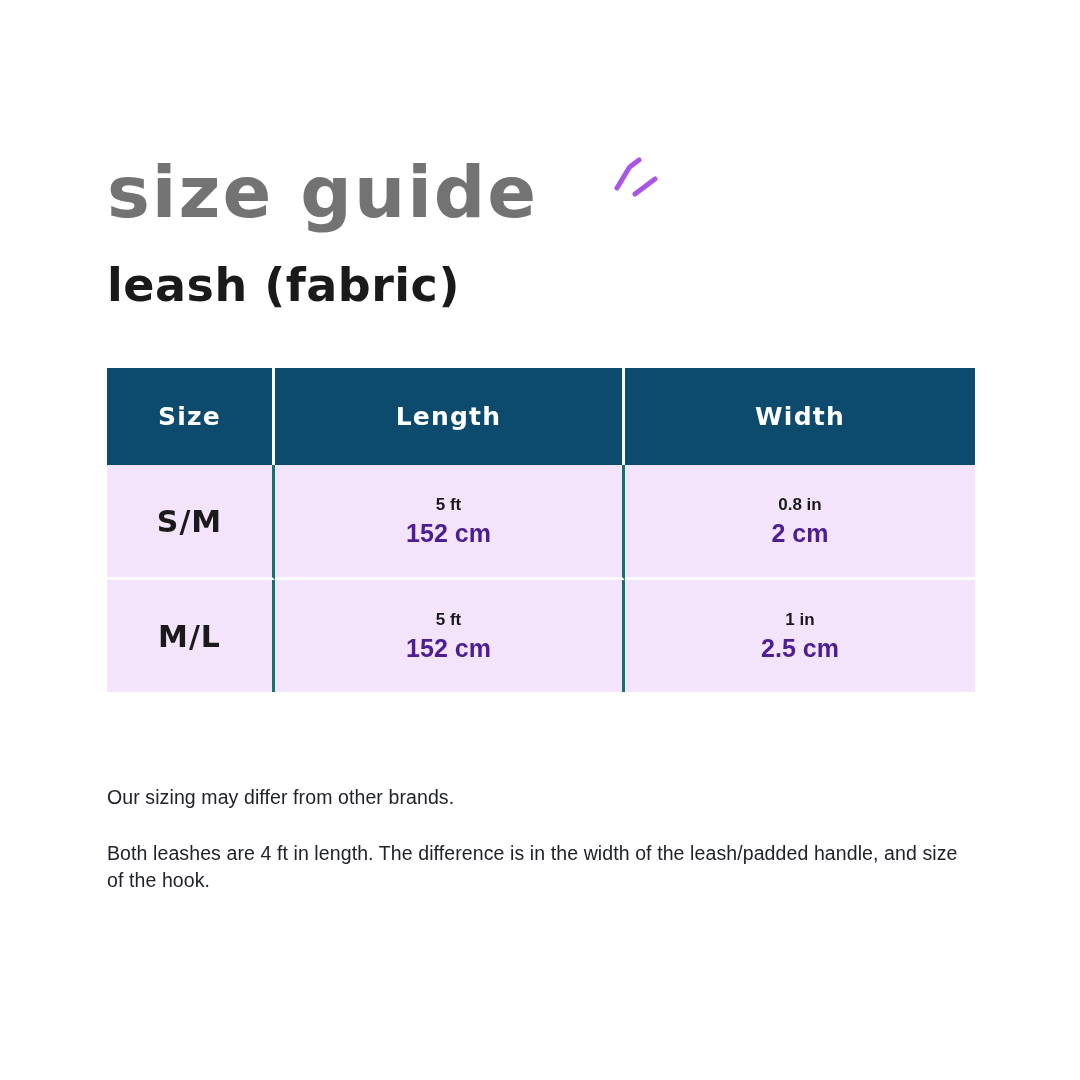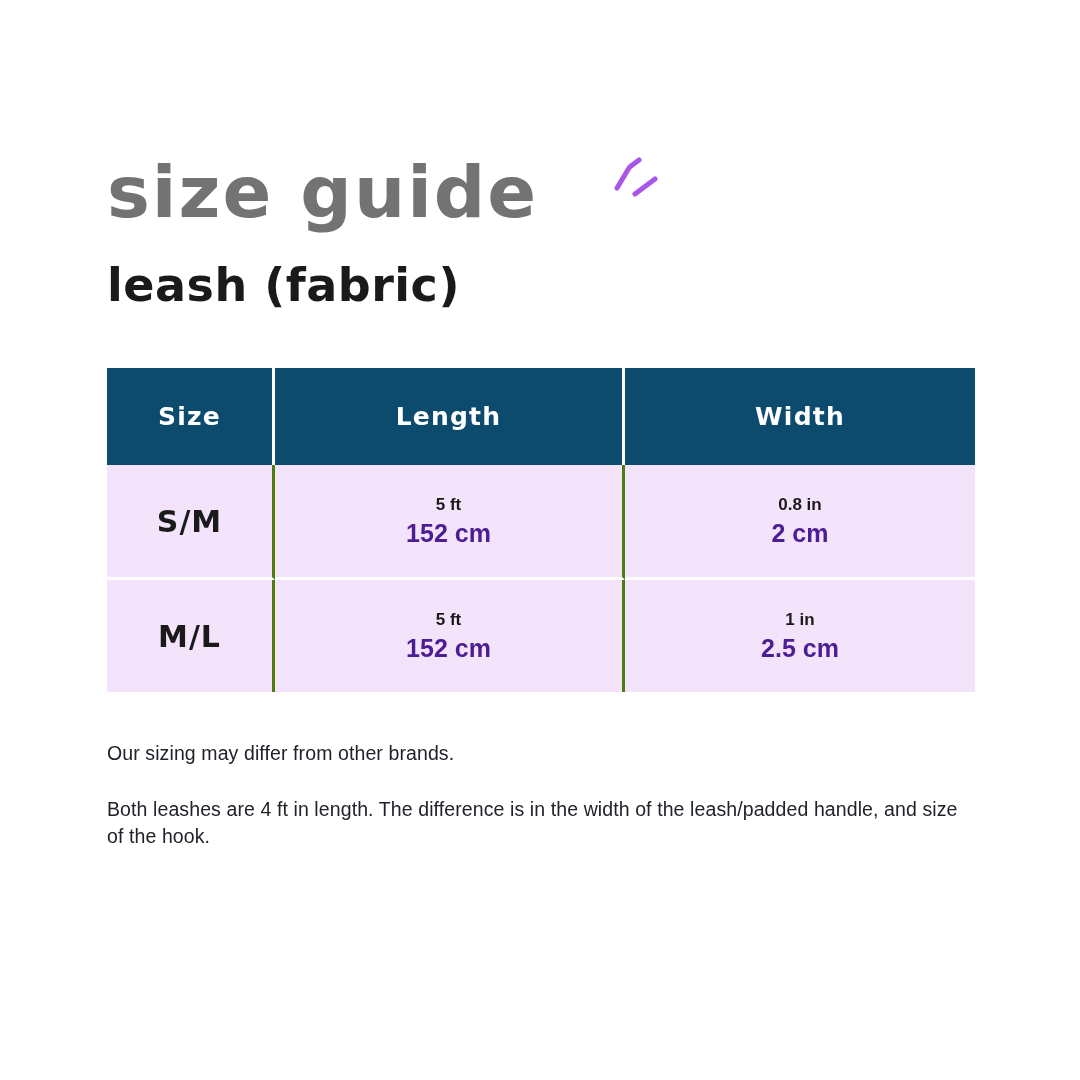--- a/index.html
+++ b/index.html
@@ -92,21 +92,21 @@
     vertical-align: middle;
     border-right: 3px solid #ffffff;
   }
   .table thead th:last-child { border-right: none; }
 
   .table tbody td {
     background: #f3e4fb;
     height: 112px;
     text-align: center;
     vertical-align: middle;
-    border-right: 3px solid #4d7c0f;
+    border-right: 3px solid #0f766e;
     border-bottom: 3px solid #ffffff;
   }
   .table tbody tr:last-child td { border-bottom: none; }
   .table tbody td:last-child { border-right: none; }
 
   .size-cell {
     font-family: "DejaVu Sans", sans-serif;
     font-weight: 700;
     font-size: 30px;
     letter-spacing: 1px;
@@ -123,21 +123,21 @@
   .val-metric {
     display: block;
     font-size: 25px;
     font-weight: 700;
     color: #4c1d95;
     line-height: 1.0;
   }
 
   
   .notes {
-    margin-top: 48px;
+    margin-top: 92px;
     width: 868px;
   }
   .note {
     font-size: 19.5px;
     line-height: 1.35;
     color: #20232a;
     margin: 0 0 30px 0;
     letter-spacing: 0.1px;
   }
   .note:last-child { margin-bottom: 0; }

